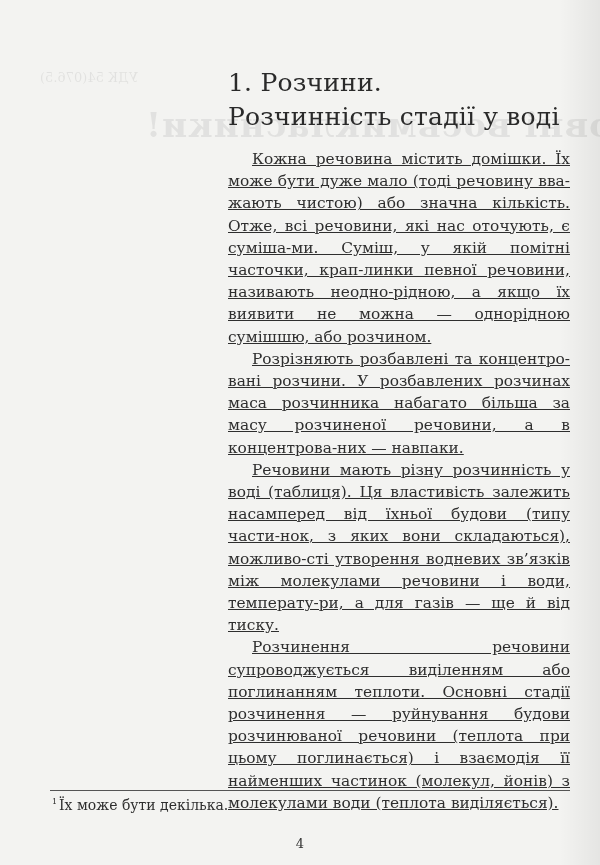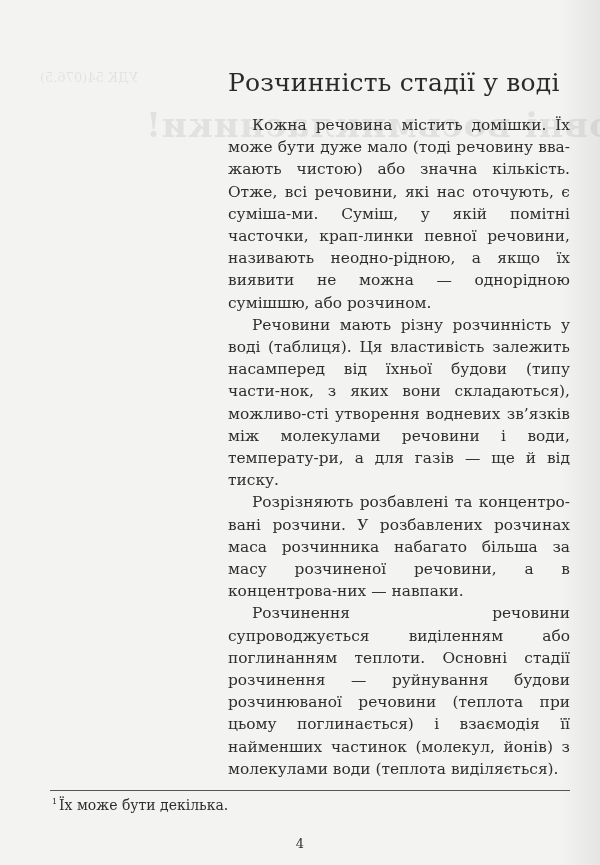--- a/index.html
+++ b/index.html
@@ -45,20 +45,21 @@
       letter-spacing: 0.2px;
     }
     .chapter-title span { display: block; }
     .para {
       font-size: 15.4px;
       line-height: 22.2px;
       margin: 0;
       text-indent: 24px;
       text-align: justify;
       hyphens: manual;
+      text-decoration: underline;
     }
     .para sup { font-size: 9px; line-height: 0; }
     .footnote-rule {
       position: absolute;
       left: 50px;
       top: 790px;
       width: 520px;
       height: 0;
       border-top: 1.5px solid #555;
     }
@@ -83,29 +84,30 @@
 </head>
 <body>
 
 <div class="page-shade"></div>
 
 <div class="bleed bleed-udk">УДК 54(076.5)</div>
 <div class="bleed bleed-title">Шановні восьмикласники!</div>
 
 <div class="content">
   <h1 class="chapter-title">
+    <span>1. Розчини.</span>
     <span>Розчинність стадії у воді</span>
   </h1>
 
   <p class="para">Кожна речовина містить домішки. Їх може бути дуже мало (тоді речовину вва-жають чистою) або значна кількість. Отже, всі речовини, які нас оточують, є суміша-ми. Суміш, у якій помітні часточки, крап-линки певної речовини, називають неодно-рідною, а якщо їх виявити не можна — однорідною сумішшю, або розчином.</p>
 
 
+  <p class="para">Розрізняють розбавлені та концентро-вані розчини. У розбавлених розчинах маса розчинника набагато більша за масу розчиненої речовини, а в концентрова-них — навпаки.</p>
+
   <p class="para">Речовини мають різну розчинність у воді (таблиця). Ця властивість залежить насамперед від їхньої будови (типу части-нок, з яких вони складаються), можливо-сті утворення водневих зв’язків між молекулами речовини і води, температу-ри, а для газів — ще й від тиску.</p>
-
-  <p class="para">Розрізняють розбавлені та концентро-вані розчини. У розбавлених розчинах маса розчинника набагато більша за масу розчиненої речовини, а в концентрова-них — навпаки.</p>
 
   <p class="para">Розчинення речовини супроводжується виділенням або поглинанням теплоти. Основні стадії розчинення — руйнування будови розчинюваної речовини (теплота при цьому поглинається) і взаємодія її найменших частинок (молекул, йонів) з молекулами води (теплота виділяється).</p>
 </div>
 
 <div class="footnote-rule"></div>
 <div class="footnote"><sup>1</sup><span>Їх може бути декілька.</span></div>
 
 <div class="page-number">4</div>
 
 </body></html>

